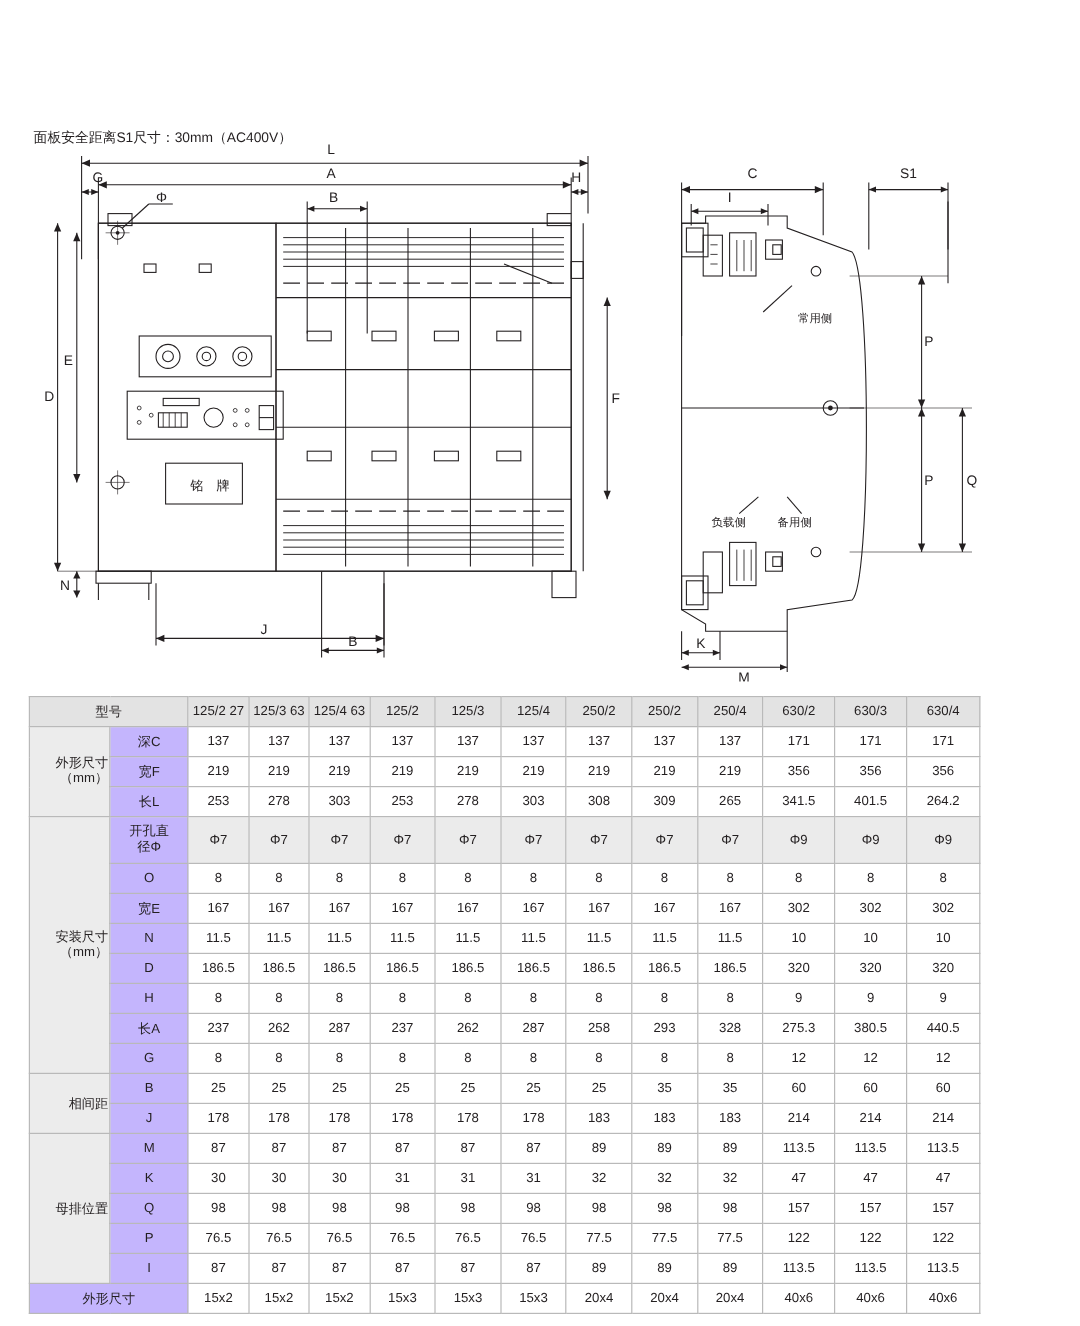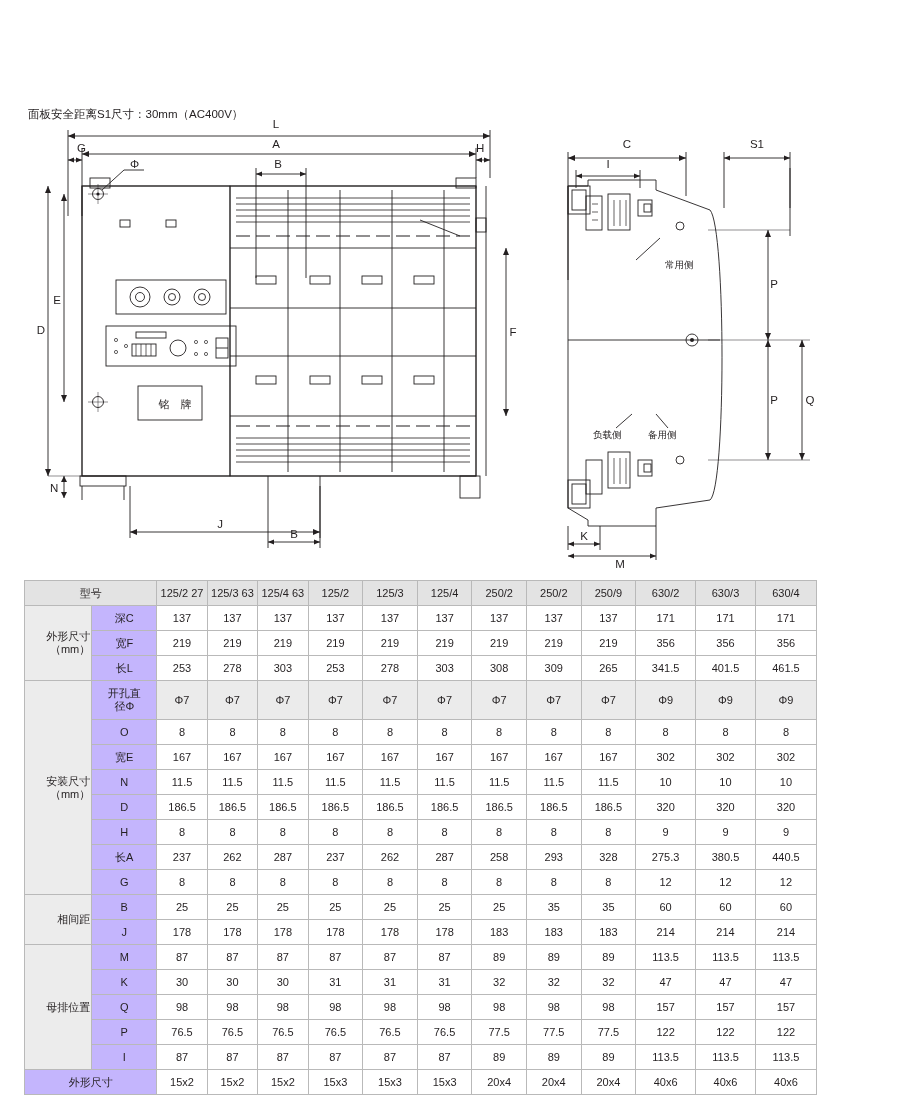--- a/index.html
+++ b/index.html
@@ -357,21 +357,21 @@
           <tr>
             <td class="hdr" colspan="2">型号</td>
             <td class="hdr">125/2 27</td>
             <td class="hdr">125/3 63</td>
             <td class="hdr">125/4 63</td>
             <td class="hdr">125/2</td>
             <td class="hdr">125/3</td>
             <td class="hdr">125/4</td>
             <td class="hdr">250/2</td>
             <td class="hdr">250/2</td>
-            <td class="hdr">250/9</td>
+            <td class="hdr">250/4</td>
             <td class="hdr">630/2</td>
             <td class="hdr">630/3</td>
             <td class="hdr">630/4</td>
           </tr>
           <tr>
             <td class="grouplab lab2" rowspan="3">外形尺寸<br>（mm）</td>
             <td class="rowlab">深C</td>
             <td>137</td>
             <td>137</td>
             <td>137</td>
@@ -406,21 +406,21 @@
             <td>278</td>
             <td>303</td>
             <td>253</td>
             <td>278</td>
             <td>303</td>
             <td>308</td>
             <td>309</td>
             <td>265</td>
             <td>341.5</td>
             <td>401.5</td>
-            <td>461.5</td>
+            <td>264.2</td>
           </tr>
           <tr>
             <td class="grouplab lab2" rowspan="8">安装尺寸<br>（mm）</td>
             <td class="rowlab tall lab2">开孔直<br>径Φ</td>
             <td class="shade">Φ7</td>
             <td class="shade">Φ7</td>
             <td class="shade">Φ7</td>
             <td class="shade">Φ7</td>
             <td class="shade">Φ7</td>
             <td class="shade">Φ7</td>

